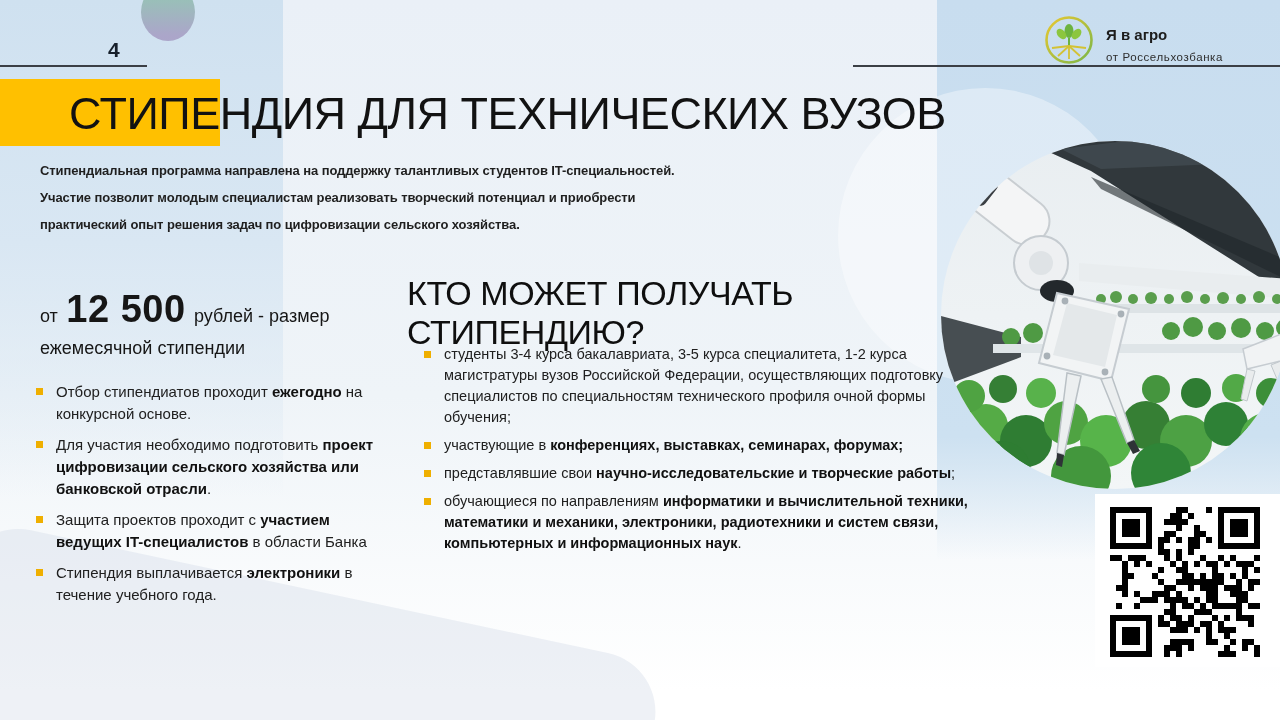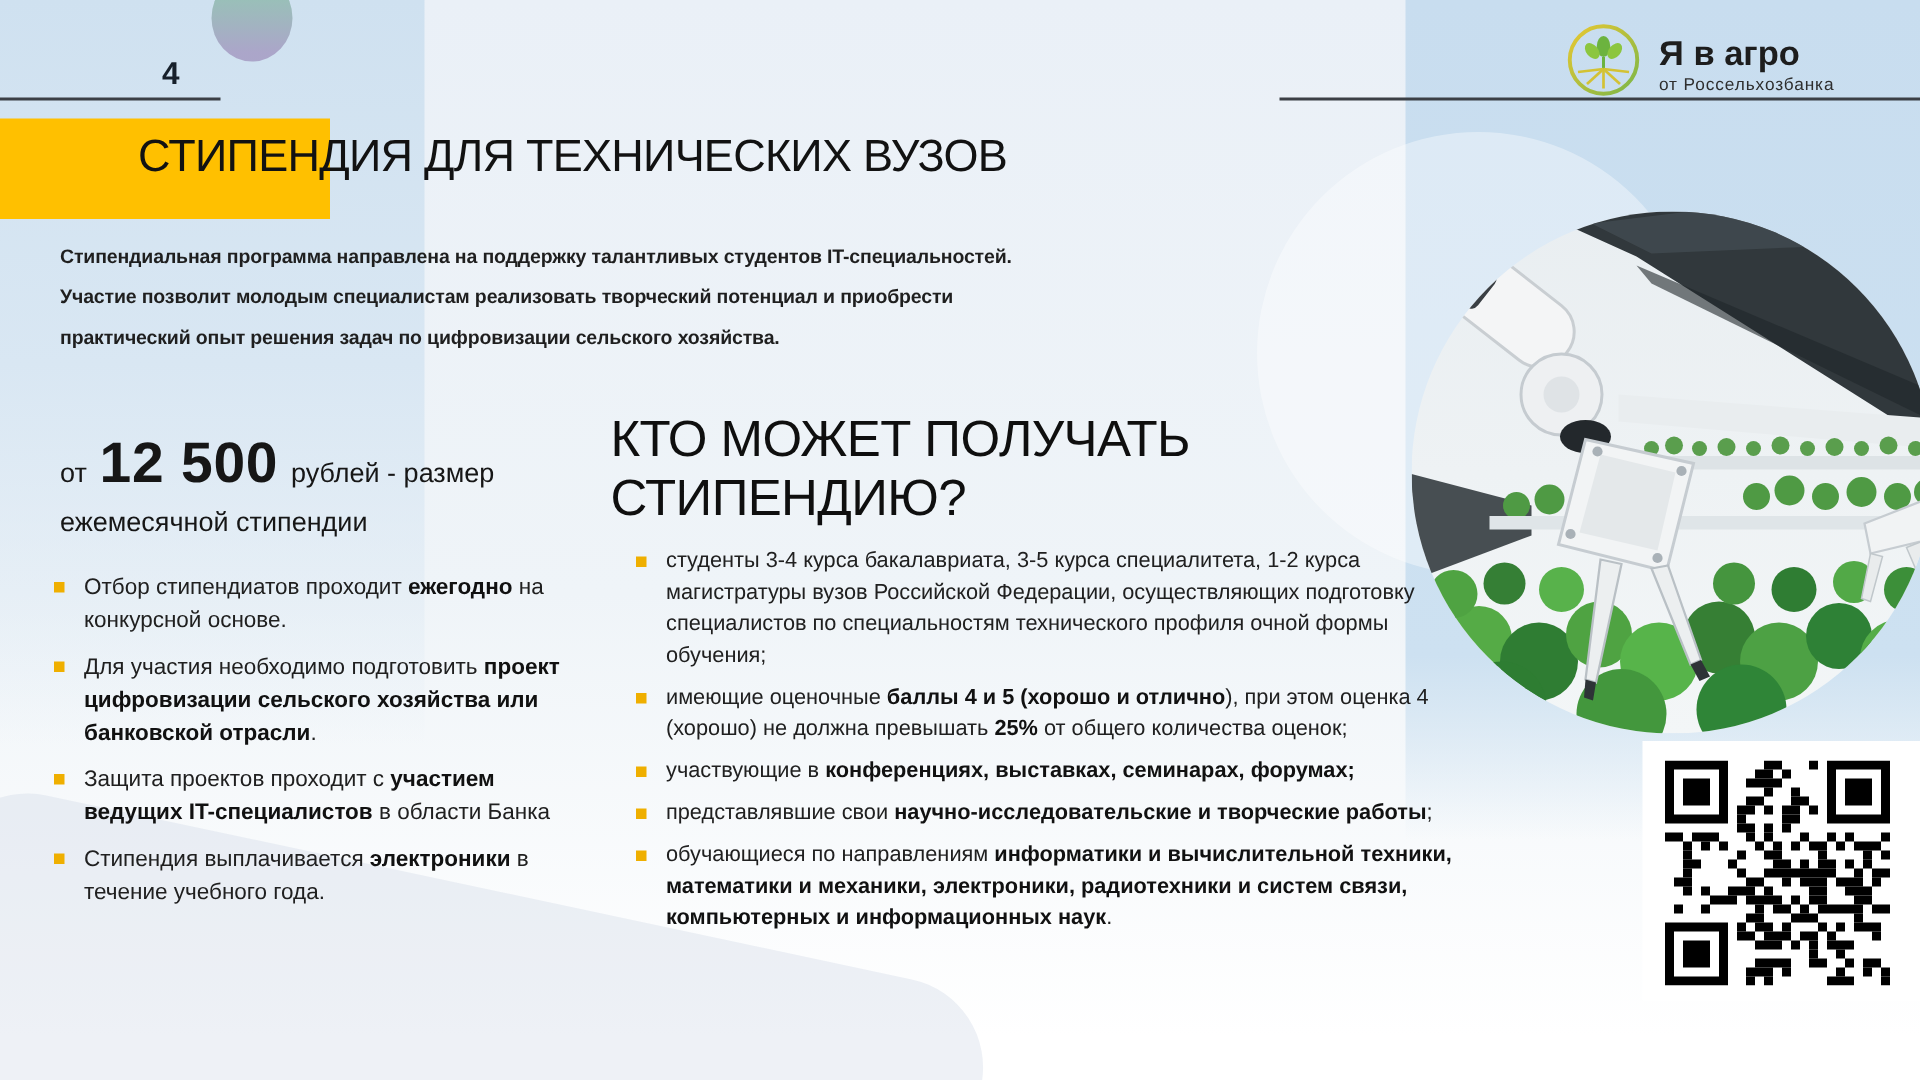--- a/index.html
+++ b/index.html
@@ -17,41 +17,41 @@
     background:linear-gradient(180deg,#8fc2ae 15%,#a79fc5 90%);opacity:.9;}
   .deco-mid-circle{position:absolute;left:838px;top:88px;width:295px;height:295px;border-radius:50%;
     background:rgba(255,255,255,.38);}
   .deco-blob{position:absolute;left:-70px;top:588px;width:710px;height:330px;border-radius:60px;
     background:rgba(202,213,228,.32);transform:rotate(12deg);}
   
   .page-number{position:absolute;left:108px;top:38px;font-size:21px;font-weight:700;color:#17202b;}
   .rule-left{position:absolute;left:0;top:65px;width:147px;height:2px;background:#3b3f45;}
   .rule-right{position:absolute;left:853px;top:65px;width:427px;height:2px;background:#3b3f45;}
   .logo{position:absolute;left:1044px;top:15px;display:flex;align-items:center;gap:12px;}
-  .logo-text .logo-title{font-size:23px;font-weight:700;color:#1d1d1d;line-height:26px;}
+  .logo-text .logo-title{font-size:15px;font-weight:700;color:#1d1d1d;line-height:26px;}
   .logo-text .logo-sub{font-size:11.5px;color:#2e2e2e;letter-spacing:.6px;margin-top:3px;}
   
   .title-bar{position:absolute;left:0;top:79px;width:220px;height:67px;background:#ffc000;}
-  .slide-title{position:absolute;left:92px;top:88px;font-size:30px;font-weight:400;
+  .slide-title{position:absolute;left:69px;top:88px;font-size:45px;font-weight:400;
     letter-spacing:-.5px;white-space:nowrap;color:#121212;}
   
   .intro{position:absolute;left:40px;top:157px;width:655px;font-size:13px;font-weight:700;
     line-height:27px;color:#1f1f1f;letter-spacing:-.1px;}
   
   .stipend{position:absolute;left:40px;top:283px;width:345px;line-height:1.4;color:#161616;}
   .stipend .pre,.stipend .suf{font-size:18px;font-weight:400;}
   .stipend .amount{font-size:38px;font-weight:700;letter-spacing:.5px;padding:0 4px;}
   
   ul.blist{list-style:none;margin:0;padding:0;}
   ul.blist li{display:flex;gap:13px;}
   .bullet-marker{flex:0 0 auto;width:7px;height:7px;background:#efaf00;margin-top:7px;}
   .left-bullets{position:absolute;left:36px;top:381px;width:352px;}
   .left-bullets li{font-size:15px;line-height:22px;margin-bottom:9px;color:#202020;}
   .left-bullets .li-text{width:332px;}
-  .right-bullets{position:absolute;left:424px;top:364px;width:545px;}
+  .right-bullets{position:absolute;left:424px;top:344px;width:545px;}
   .right-bullets li{font-size:14.5px;line-height:21px;margin-bottom:7px;color:#202020;}
   .right-bullets .li-text{width:525px;}
   .blist b{font-weight:700;color:#111;}
   
   .right-heading{position:absolute;left:407px;top:274px;width:430px;font-size:34px;
     line-height:39px;font-weight:400;letter-spacing:-.4px;color:#0f0f0f;}
   
   .photo-circle{position:absolute;left:941px;top:141px;width:348px;height:348px;border-radius:50%;
     overflow:hidden;}
   
@@ -130,24 +130,20 @@
         <span class="bullet-marker"></span>
         <span class="li-text">Стипендия выплачивается <b>электроники</b> в течение учебного года.</span>
       </li>
     </ul>
 
   <div class="right-heading">КТО МОЖЕТ ПОЛУЧАТЬ СТИПЕНДИЮ?</div>
   <ul class="blist right-bullets">
       <li>
         <span class="bullet-marker"></span>
         <span class="li-text">студенты 3-4 курса бакалавриата, 3-5 курса специалитета, 1-2 курса магистратуры вузов Российской Федерации, осуществляющих подготовку специалистов по специальностям технического профиля очной формы обучения;</span>
-      </li>
-      <li>
-        <span class="bullet-marker"></span>
-        <span class="li-text">имеющие оценочные <b>баллы 4 и 5 (хорошо и отлично</b>), при этом оценка 4 (хорошо) не должна превышать <b>25%</b> от общего количества оценок;</span>
       </li>
       <li>
         <span class="bullet-marker"></span>
         <span class="li-text">участвующие в <b>конференциях, выставках, семинарах, форумах;</b></span>
       </li>
       <li>
         <span class="bullet-marker"></span>
         <span class="li-text">представлявшие свои <b>научно-исследовательские и творческие работы</b>;</span>
       </li>
       <li>

